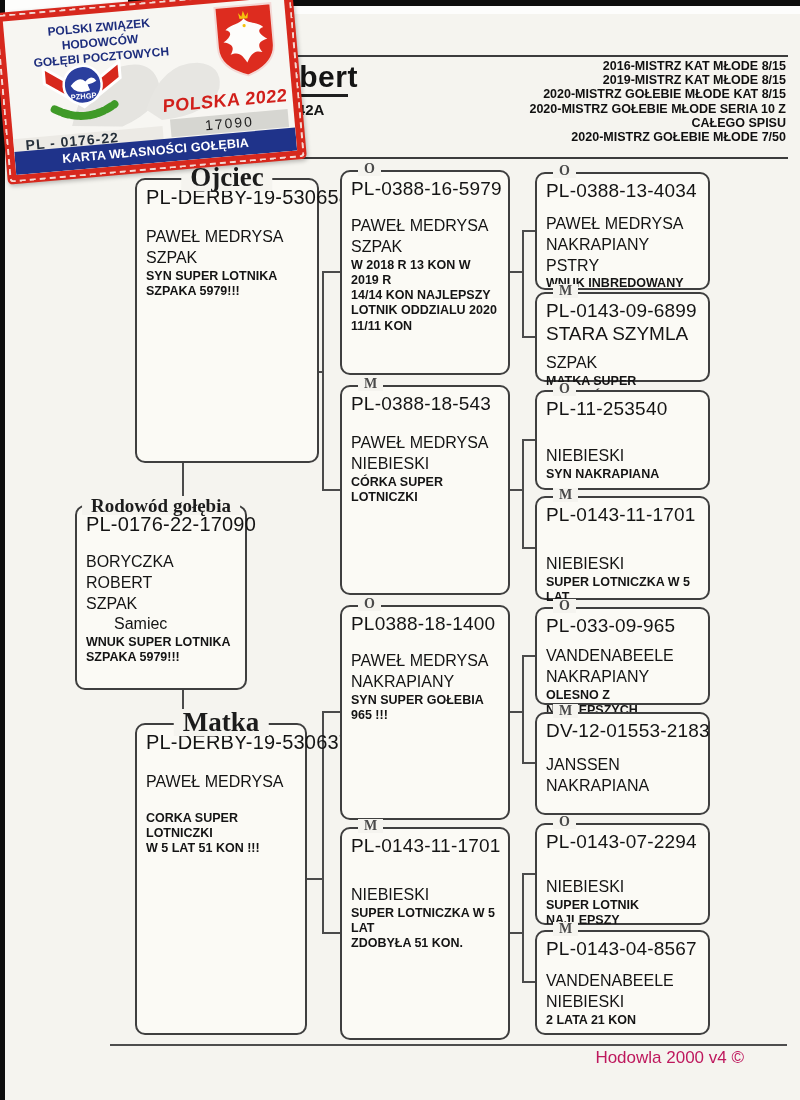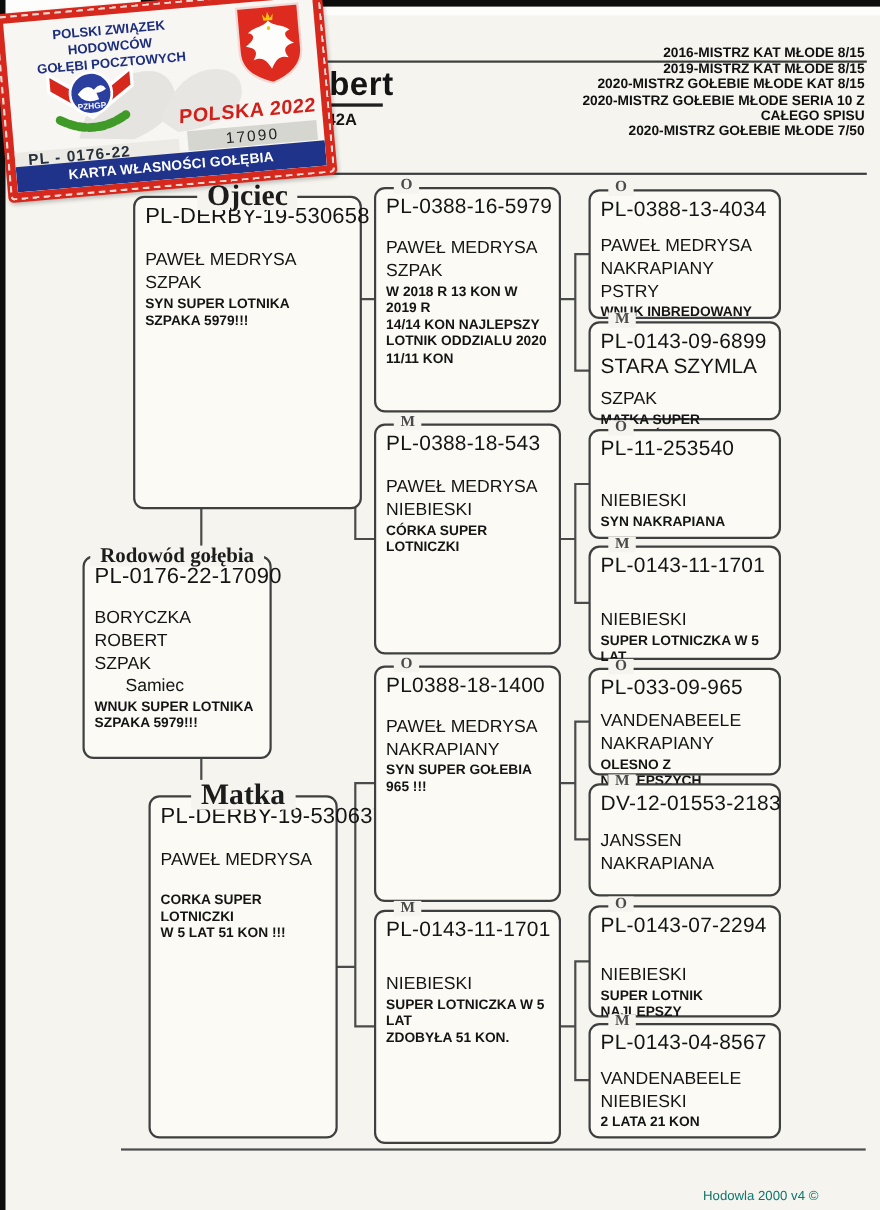--- a/index.html
+++ b/index.html
@@ -16,42 +16,42 @@
   
   .rule{background:#3c3c3c;height:2px;}
   .rule-top{left:38px;top:55px;width:750px;}
   .rule-mid{left:38px;top:157px;width:750px;}
   .rule-bottom{left:110px;top:1044px;width:677px;height:2px;background:#4d4d4d;}
   .name-underline{left:112px;top:94px;width:236px;height:3px;background:#1f1f1f;}
   
   .owner-name{left:112px;top:60px;font-size:30px;font-weight:bold;letter-spacing:.5px;}
   .addr1{left:113px;top:101px;font-size:15px;font-weight:bold;}
   .addr2{left:113px;top:119px;font-size:15px;font-weight:bold;}
-  .ach{right:14px;top:41px;width:420px;text-align:right;font-size:12.5px;font-weight:bold;line-height:14.2px;color:#101010;}
+  .ach{right:14px;top:59px;width:420px;text-align:right;font-size:12.5px;font-weight:bold;line-height:14.2px;color:#101010;}
   .logo-stars{left:36px;top:102px;width:78px;text-align:center;font-size:13px;color:#555;letter-spacing:1px;}
   .logo-t1{left:36px;top:117px;width:78px;text-align:center;font-family:"Liberation Serif",serif;font-weight:bold;font-size:16px;color:#8c8c8c;}
   .logo-t2{left:36px;top:133px;width:78px;text-align:center;font-family:"Liberation Serif",serif;font-weight:bold;font-size:16px;color:#8c8c8c;}
   
   .pbox{position:absolute;background:#fbfaf5;border:2px solid #3f3f3f;border-radius:10px;
         padding:6px 9px;box-sizing:border-box;}
   .ring{font-size:19px;letter-spacing:.2px;white-space:nowrap;}
   .ring-lg{font-size:20px;}
   .nm{font-size:16px;line-height:1.3;}
   .nm-big{font-size:19px;line-height:1.25;}
   .nm-mixed{font-size:16px;line-height:1.3;margin-left:28px;}
   .note{font-size:12.5px;font-weight:bold;line-height:1.22;}
   .marker{position:absolute;top:-10px;left:16px;font-family:"Liberation Serif",serif;
           font-weight:bold;font-size:14px;color:#4a4a4a;background:#f5f4ef;padding:0 6px;line-height:1;}
   .btitle{position:absolute;left:50%;transform:translateX(-50%);font-family:"Liberation Serif",serif;
           font-weight:bold;background:#f5f4ef;padding:0 9px;white-space:nowrap;color:#1c1c1c;line-height:1;}
   .btitle-lg{top:-16px;font-size:27px;}
   .btitle-md{top:-11px;font-size:19px;}
   .sp{width:100%;}
   
-  .footer-text{right:56px;top:1048px;font-size:12px;color:#0f766e;margin-top:32px;}
+  .footer-text{right:56px;top:1048px;font-size:17px;color:#be185d;}
   
   .card{left:34px;top:886px;width:300px;height:172px;background:#d7281d;border-radius:5px;
         transform:rotate(-5deg);transform-origin:50% 50%;z-index:10;padding:9px;box-sizing:border-box;
         box-shadow:1px 2px 4px rgba(0,0,0,.25);}
   .card-perf{position:absolute;inset:2px;border:2px dashed rgba(248,247,243,.85);border-radius:4px;pointer-events:none;}
   .card-inner{position:relative;width:100%;height:100%;background:#f7f6f2;overflow:hidden;}
   .card-org{position:absolute;left:6px;top:7px;width:178px;text-align:center;
             color:#1d2d7d;font-weight:bold;font-size:12px;line-height:1.25;}
   .card-coa{position:absolute;right:12px;top:3px;}
   .card-emblem{position:absolute;left:28px;top:36px;}
@@ -104,21 +104,21 @@
     <path d="M183 690 L183 723"></path>
     <path d="M340 272 H323 V490 H340 M307 372 H323"></path>
     <path d="M340 712 H323 V933 H340 M307 879 H323"></path>
     <path d="M535 231 H523 V337 H535 M510 272 H523"></path>
     <path d="M535 440 H523 V548 H535 M510 490 H523"></path>
     <path d="M535 656 H523 V763 H535 M510 712 H523"></path>
     <path d="M535 874 H523 V982 H535 M510 933 H523"></path>
   </g>
 </svg>
 
-<div class="pbox" style="left:121px;top:178px;width:208px;height:285px;">
+<div class="pbox" style="left:135px;top:178px;width:184px;height:285px;">
   <div class="btitle btitle-lg">Ojciec</div>
   <div class="ring ring-lg">PL-DERBY-19-530658</div>
   <div class="sp" style="height:18px"></div>
   <div class="nm">PAWEŁ MEDRYSA</div>
   <div class="nm">SZPAK</div>
   <div class="note">SYN SUPER LOTNIKA</div>
   <div class="note">SZPAKA 5979!!!</div>
 </div>
 
 <div class="pbox" style="left:75px;top:505px;width:172px;height:185px;">

